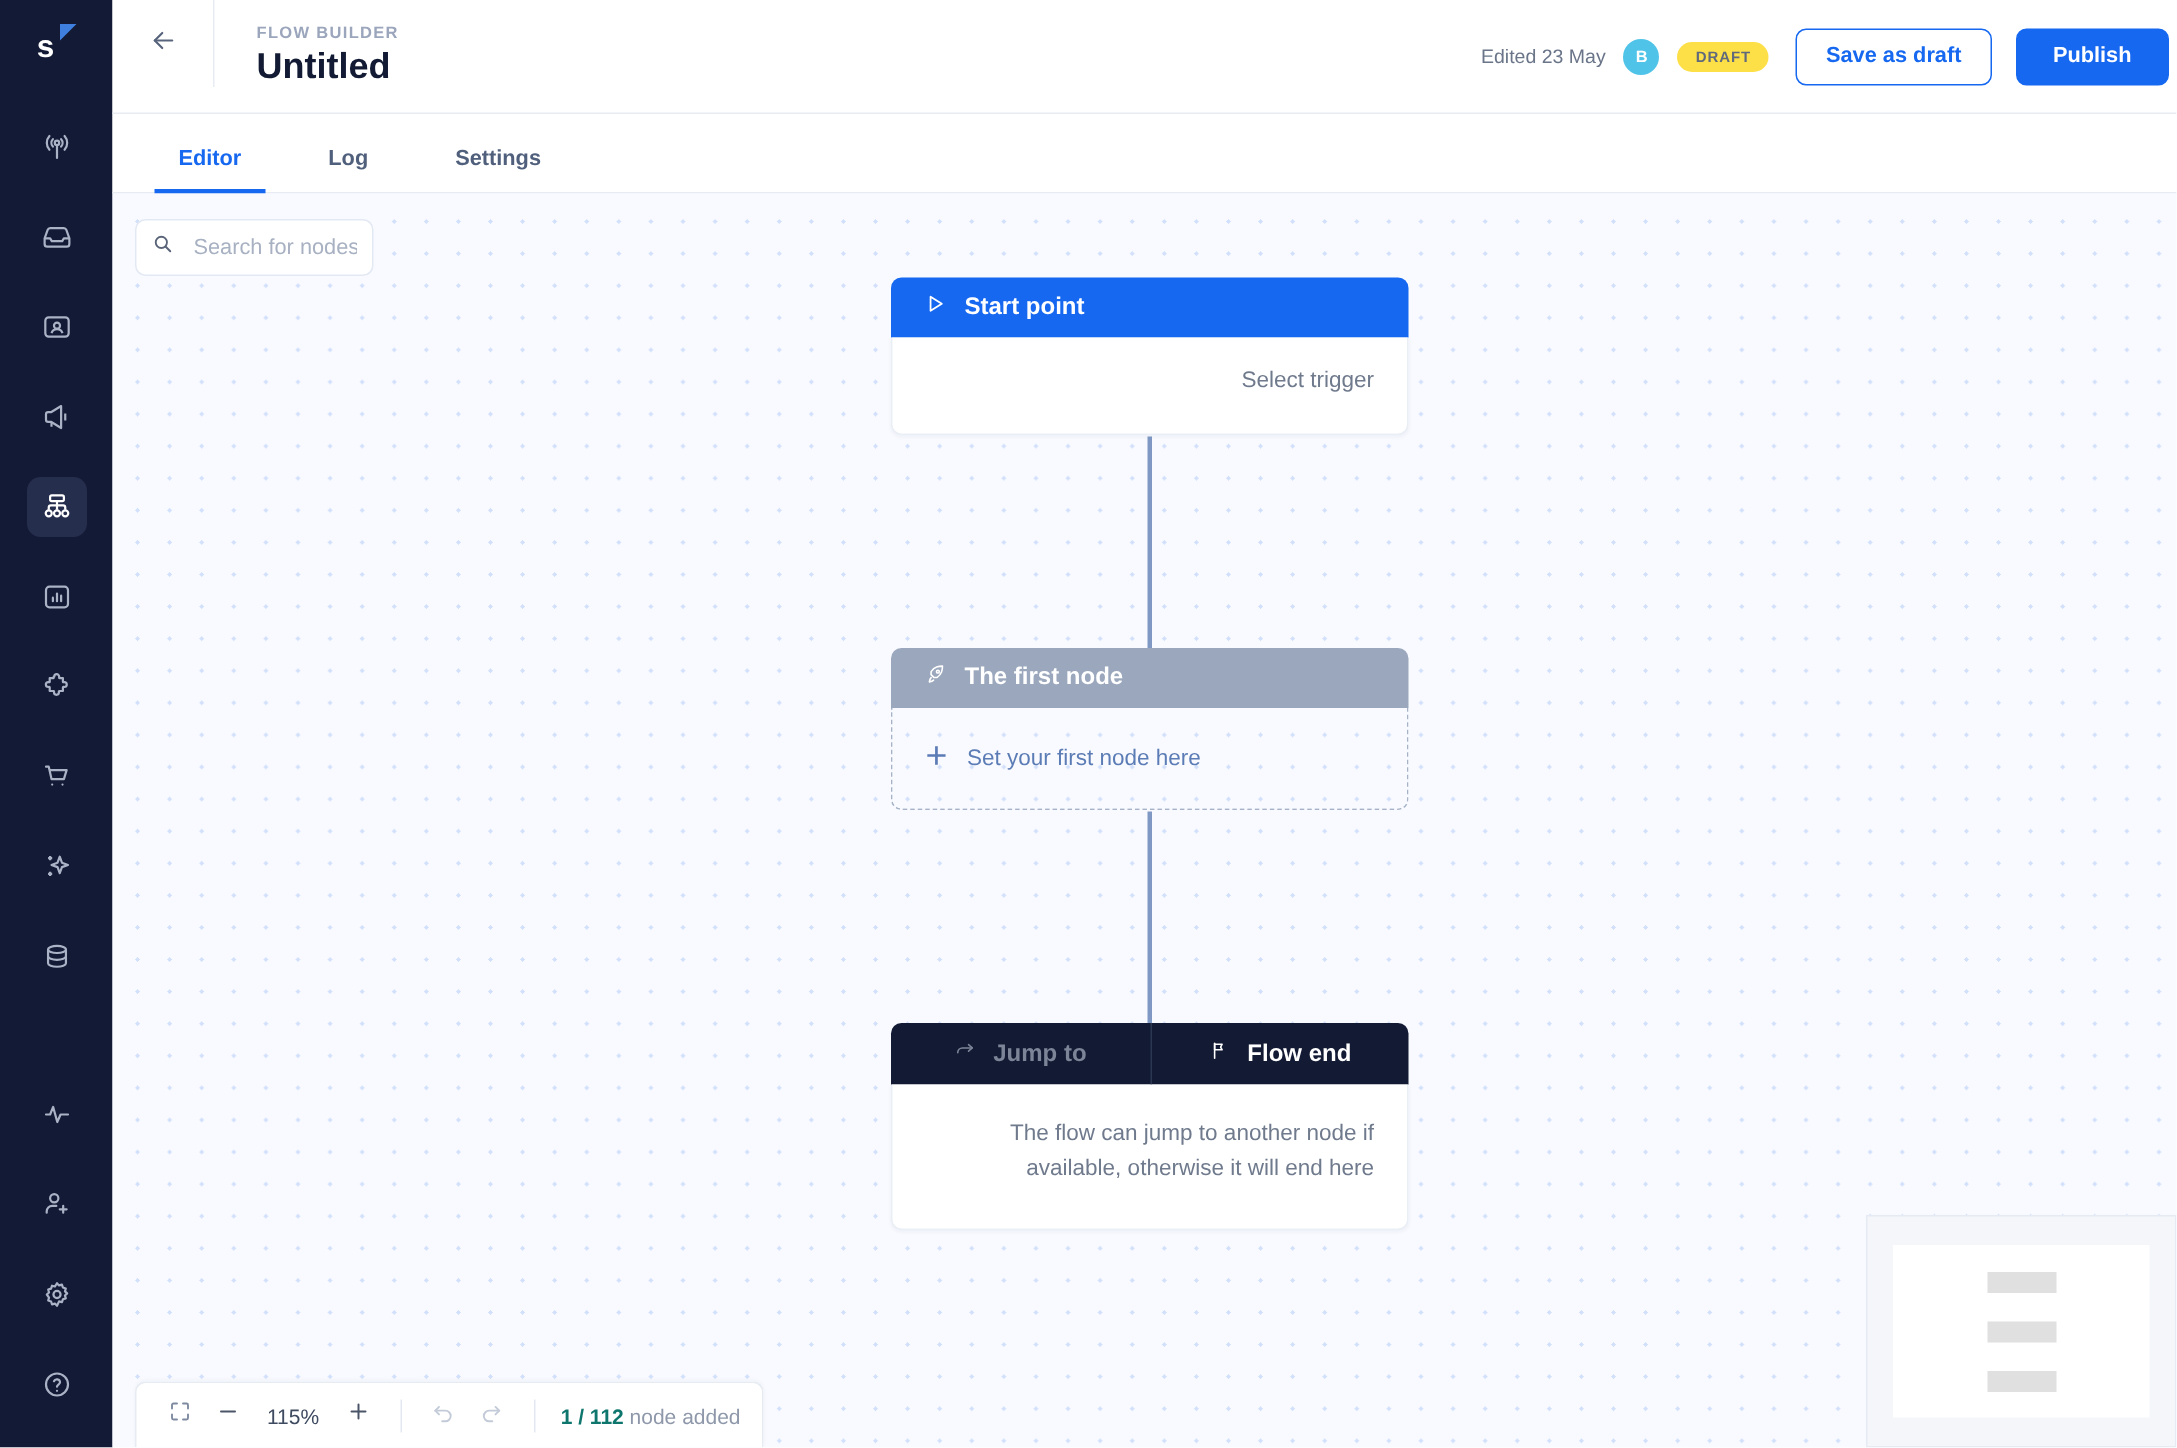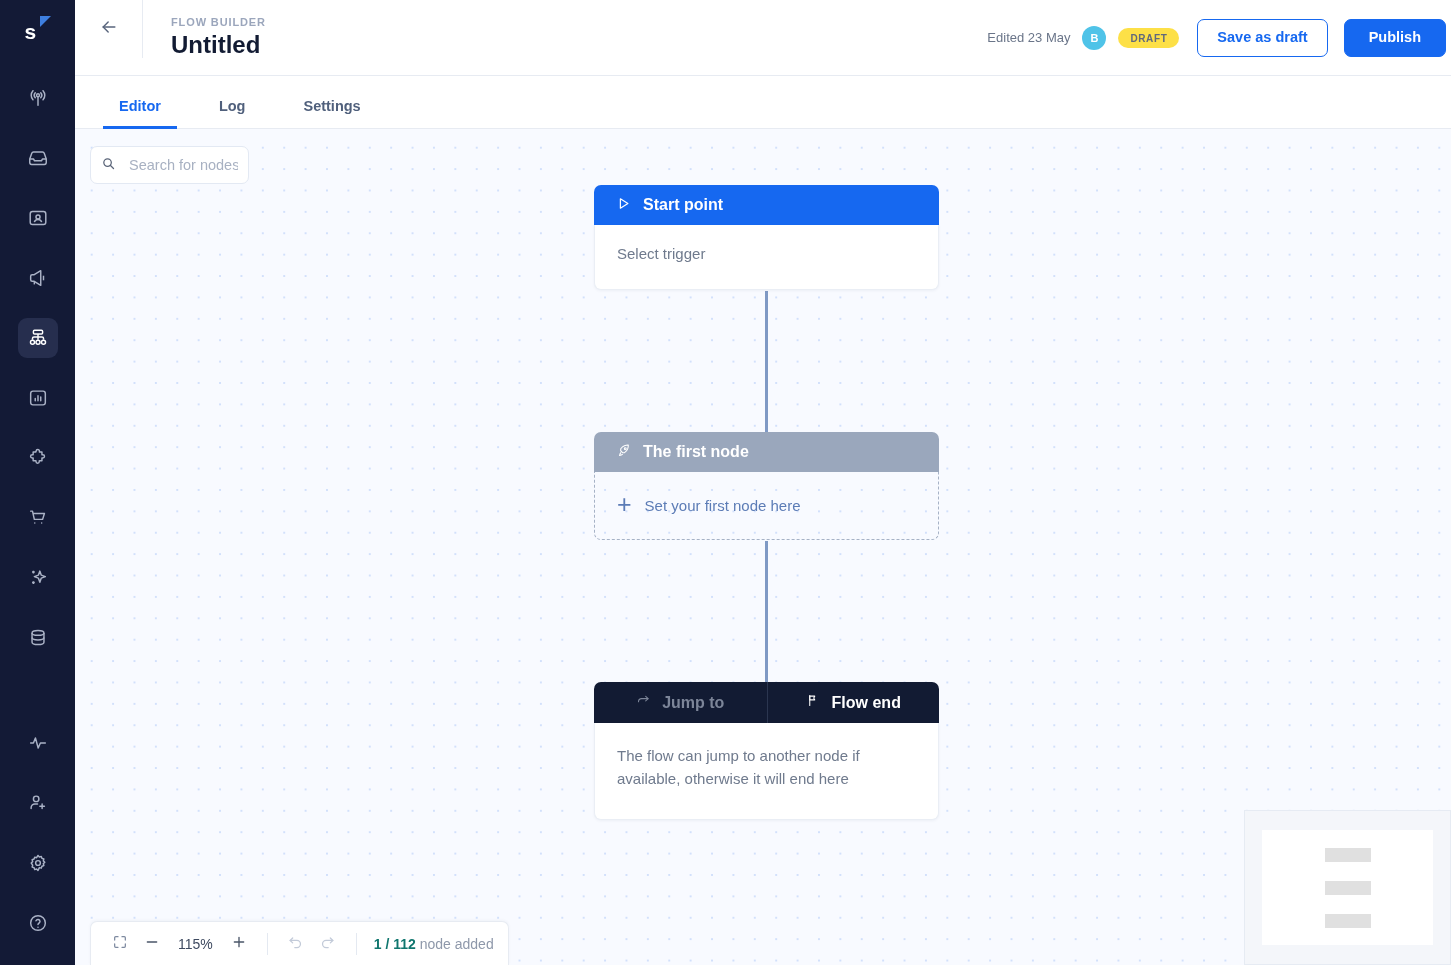--- a/index.html
+++ b/index.html
@@ -139,20 +139,21 @@
   .node { position: absolute; width: 345px; }
   .node-head {
     height: 40px; border-radius: 7px 7px 0 0;
     display: flex; align-items: center; padding: 0 22px; gap: 12px;
     font-size: 16px; font-weight: bold; color: #ffffff;
   }
   .node-body {
     background: #ffffff; border-radius: 0 0 7px 7px;
     border: 1px solid #EAEEF5; border-top: none;
     box-shadow: 0 1px 3px rgba(20,40,80,0.05);
+    text-align: right;
   }
 
   
   #node-start { left: 519px; top: 56px; }
   #node-start .node-head { background: #1668F0; text-align: center; }
   #node-start .node-body { padding: 20px 22px 27px; }
   .body-placeholder { font-size: 15px; color: #6F7A8D; }
 
   
   #node-first { left: 519px; top: 303px; }

